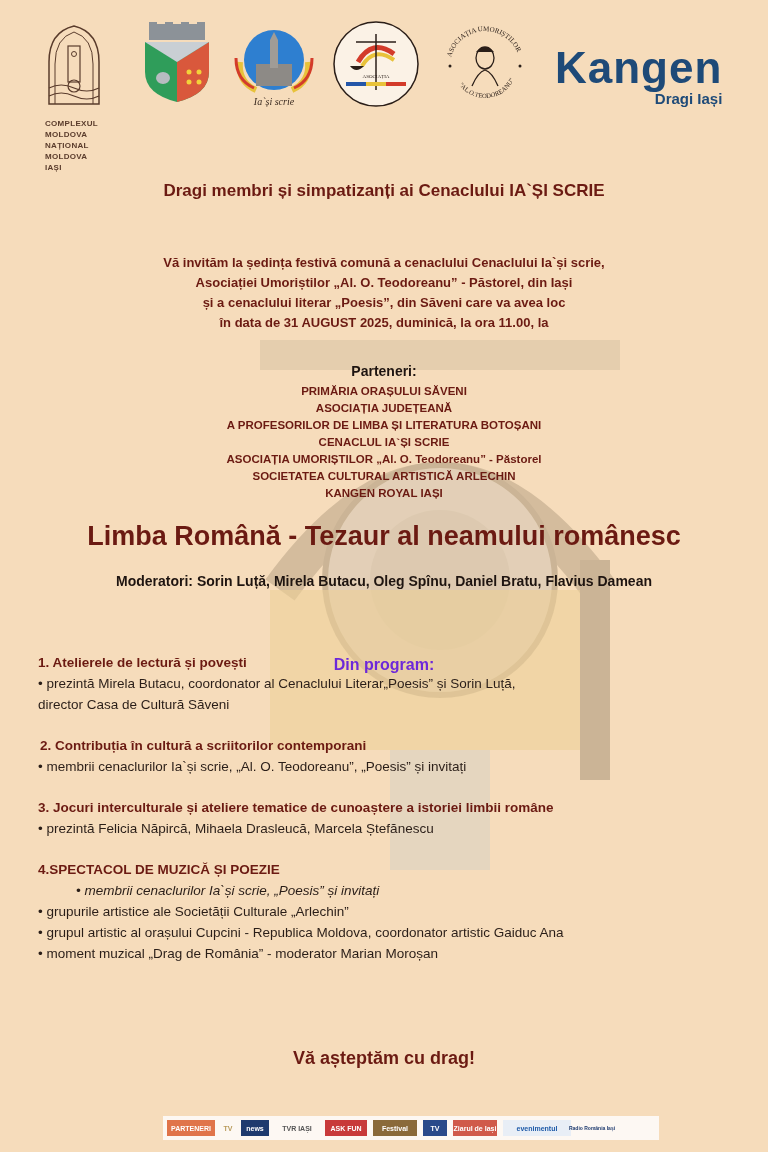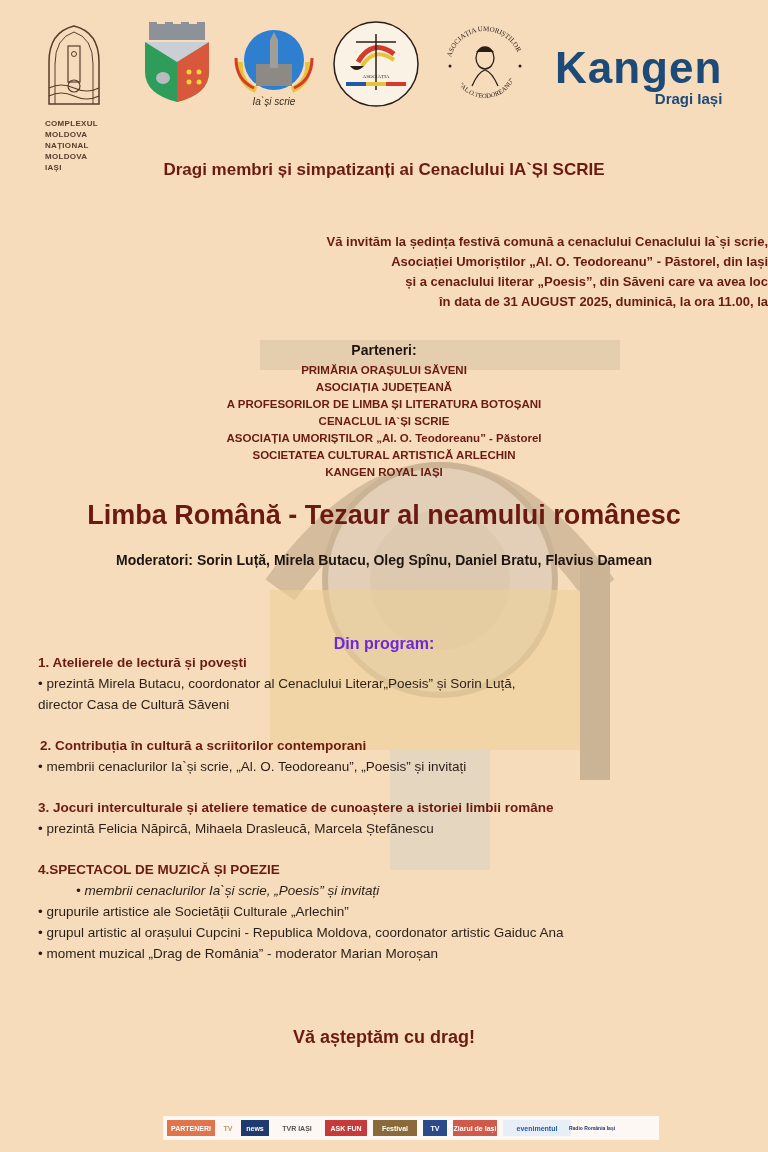--- a/index.html
+++ b/index.html
@@ -13,23 +13,23 @@
   .layer { position:absolute; left:0; top:0; width:768px; height:1152px; z-index:1; }
 
   .logos { position:absolute; top:20px; left:0; width:768px; height:150px; }
   .logo { position:absolute; }
   .cmn { left:45px; top:4px; width:70px; }
   .cmn-text { font-size:8px; font-weight:bold; color:#5a3c2c; line-height:11px; letter-spacing:0.3px; margin-top:4px; }
   .kangen { left:555px; top:28px; }
   .kangen-main { font-size:44px; color:#1e4a78; font-weight:bold; letter-spacing:1px; line-height:40px; }
   .kangen-sub { font-size:15px; color:#1e4a78; font-weight:bold; text-align:right; margin-top:2px; }
 
-  .center { position:absolute; left:0; width:768px; text-align:center; }
+  .center { position:absolute; left:0; width:768px; text-align:center;margin-top:21px; }
   .greet { top:158px; font-size:17px; font-weight:bold; color:#6b1a12; line-height:24px; }
-  .invite { top:232px; font-size:13px; font-weight:bold; color:#6b1a12; line-height:20px;text-align:right; }
+  .invite { top:232px; font-size:13px; font-weight:bold; color:#6b1a12; line-height:20px; }
   .partners-h { top:342px; font-size:14px; font-weight:bold; color:#1e1410; }
   .partners { top:362px; font-size:11.5px; font-weight:bold; color:#6b1a12; line-height:17px; }
   .title { top:500px; font-size:27px; font-weight:bold; color:#6b1a12; }
   .moder { top:552px; font-size:14px; font-weight:bold; color:#1e1410; }
   .prog-h { top:635px; font-size:16px; font-weight:bold; color:#6d28d9; }
 
   .prog { position:absolute; left:38px; width:640px; font-size:13.5px; line-height:21px; color:#2a1e18; }
   .prog .h { font-weight:bold; color:#6b1a12; }
   .i { font-style:italic;margin-left:38px; }
   .s1 { top:652px; }
@@ -96,21 +96,21 @@
       <svg width="80" height="72" viewBox="0 0 80 72">
         <path d="M6 40 Q4 60 22 68" fill="none" stroke="#e8c23a" stroke-width="6"></path>
         <path d="M74 40 Q76 60 58 68" fill="none" stroke="#e8c23a" stroke-width="6"></path>
         <path d="M2 36 Q2 58 20 66" fill="none" stroke="#d33b2a" stroke-width="3"></path>
         <path d="M78 36 Q78 58 60 66" fill="none" stroke="#d33b2a" stroke-width="3"></path>
         <circle cx="40" cy="38" r="30" fill="#2e7fd0"></circle>
         <rect x="22" y="42" width="36" height="22" fill="#8d8a86"></rect>
         <rect x="36" y="18" width="8" height="28" fill="#a09c96"></rect>
         <path d="M36 18 L40 10 L44 18 Z" fill="#a09c96"></path>
       </svg>
-      <div style="font-family:Liberation Sans, sans-serif;font-style:italic;font-size:10px;text-align:center;color:#3a2a20;margin-top:-2px">Ia`și scrie</div>
+      <div style="font-family:Liberation Serif, serif;font-style:italic;font-size:10px;text-align:center;color:#3a2a20;margin-top:-2px">Ia`și scrie</div>
     </div>
 
     <svg class="logo" style="left:332px;top:0" width="88" height="88" viewBox="0 0 88 88">
       <circle cx="44" cy="44" r="42" fill="#fbf2e6" stroke="#2a1e18" stroke-width="1.5"></circle>
       <path d="M26 42 Q40 18 62 34" fill="none" stroke="#d33b2a" stroke-width="5"></path>
       <path d="M30 46 Q42 26 62 40" fill="none" stroke="#e8c23a" stroke-width="4"></path>
       <line x1="24" y1="22" x2="64" y2="22" stroke="#2a1e18" stroke-width="1.5"></line>
       <line x1="44" y1="14" x2="44" y2="70" stroke="#2a1e18" stroke-width="1.5"></line>
       <path d="M18 46 Q24 54 32 46" fill="#2a1e18"></path>
       <rect x="14" y="62" width="20" height="4" fill="#2456a8"></rect>

